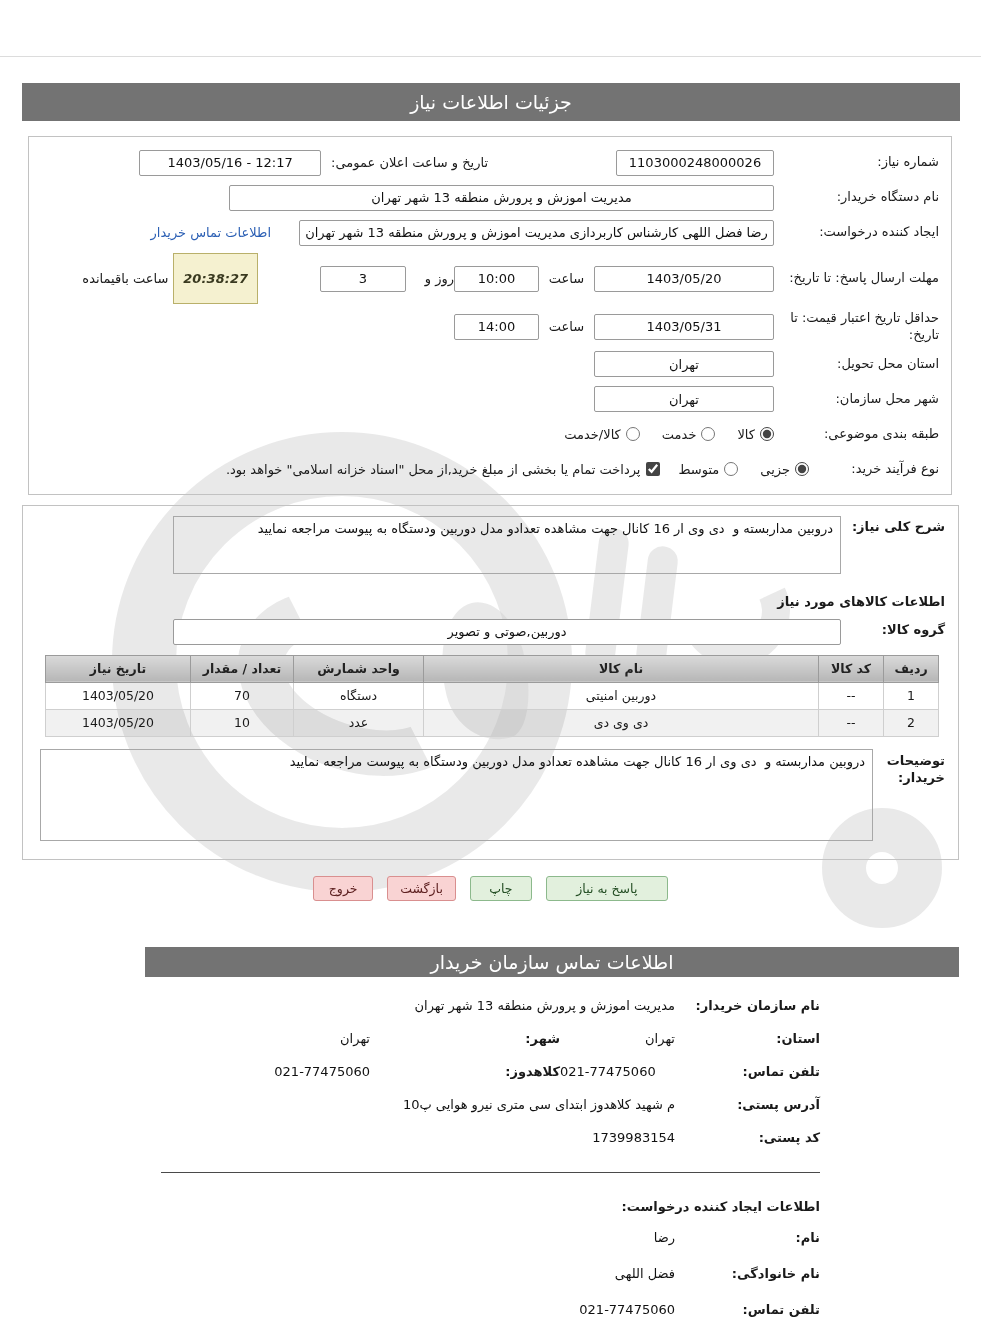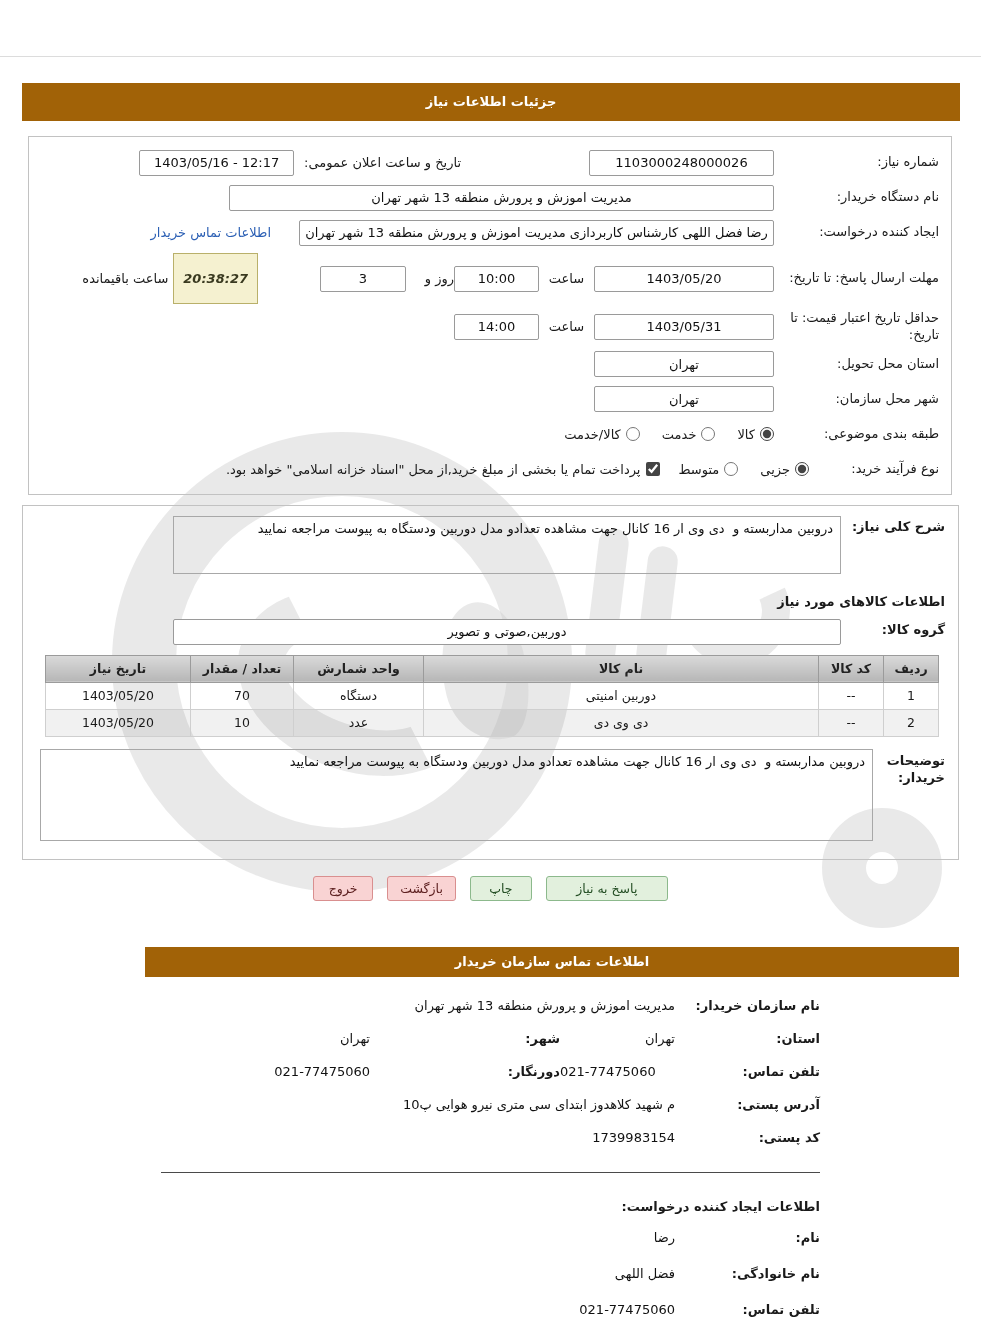--- a/index.html
+++ b/index.html
@@ -16,35 +16,35 @@
   .wm-ring1{left:112px;top:432px;width:460px;height:460px;border:64px solid #cfcfcf;border-radius:50%}
   .wm-glyph1{left:235px;top:592px;width:250px;height:180px;border:46px solid transparent;border-bottom-color:#cfcfcf;border-left-color:#cfcfcf;border-radius:50%;transform:rotate(18deg)}
   .wm-glyph2{left:442px;top:602px;width:85px;height:140px;background:#cfcfcf;border-radius:55% 45% 40% 60%/60% 42% 58% 40%;transform:rotate(-14deg)}
   .wm-stroke1{left:592px;top:528px;width:30px;height:140px;background:#cfcfcf;border-radius:15px;transform:rotate(7deg)}
   .wm-stroke2{left:642px;top:546px;width:30px;height:124px;background:#cfcfcf;border-radius:15px;transform:rotate(7deg)}
   .wm-hook{left:680px;top:556px;width:110px;height:110px;border:28px solid transparent;border-top-color:#cfcfcf;border-left-color:#cfcfcf;border-radius:50%;transform:rotate(200deg)}
   .wm-ring2{left:822px;top:808px;width:120px;height:120px;border:44px solid #cfcfcf;border-radius:50%}
   
   .content{position:relative;z-index:1}
   .top-strip{height:57px;border-bottom:1px solid #dcdcdc}
-  .bar{background:#a16207;color:#fff;font-weight:bold;text-align:center;font-size:13px}
+  .bar{background:#737373;color:#fff;font-weight:normal;text-align:center;font-size:19px}
   .bar1{margin:26px 21px 15px 22px;height:38px;line-height:38px}
   .bar2{margin:46px 22px 12px 145px;height:30px;line-height:30px}
   .box{border:1px solid #c2c2c2;background:transparent}
   .box1{margin:0 29px 10px 28px;padding:11px 12px 10px}
   .box2{margin:0 22px;padding:10px 13px 12px}
   
   .frow{display:flex;align-items:center;min-height:29px;margin-bottom:6px}
   .frow:last-child{margin-bottom:0}
   .flabel{flex:0 0 165px;padding-left:6px;line-height:1.3}
   .flabel.narrow{flex:0 0 130px}
   .albl{margin-right:128px;padding-left:10px}
   .inp{border:1px solid #9a9a9a;border-radius:2px;height:26px;background:#fff;font:inherit;font-size:13px;text-align:center;color:#111;padding:0 4px}
   .ltr{direction:ltr;unicode-bidi:isolate}
-  .w185{width:185px}.w190{width:155px}.w545{width:545px}.w475{width:475px}
+  .w185{width:158px}.w190{width:182px}.w545{width:545px}.w475{width:475px}
   .w180{width:180px}.w85{width:85px}.w86{width:86px}.w668{width:668px}
   .mini{flex:0 0 55px;text-align:center}
   .mini2{flex:0 0 48px;}
   .blue{color:#2b5fb4;cursor:pointer;margin-right:28px;text-decoration:none}
   .timer{background:#f5f1d0;border:1px solid #b9b06a;padding:17px 9px;font-weight:bold;font-style:italic;color:#3a3a20;margin-right:62px}
   .timer-lbl{margin-right:5px}
   .rgroup{display:flex;align-items:center;gap:22px}
   .ropt{display:flex;align-items:center;gap:5px}
   input[type=radio],input[type=checkbox]{width:14px;height:14px;margin:0;accent-color:#444}
   .chk{display:flex;align-items:center;gap:6px;margin-right:18px}
@@ -255,21 +255,21 @@
     </div>
     <div class="crow">
       <span class="clabel">استان:</span>
       <span class="cval cv115">تهران</span>
       <span class="clabel cl190">شهر:</span>
       <span class="cval">تهران</span>
     </div>
     <div class="crow">
       <span class="clabel">تلفن تماس:</span>
       <span class="cval cv115 ltr">021-77475060</span>
-      <span class="clabel cl190">دورنگار:</span>
+      <span class="clabel cl190">کلاهدوز:</span>
       <span class="cval ltr">021-77475060</span>
     </div>
     <div class="crow">
       <span class="clabel">آدرس پستی:</span>
       <span class="cval">م شهید کلاهدوز ابتدای سی متری نیرو هوایی پ10</span>
     </div>
     <div class="crow">
       <span class="clabel">کد پستی:</span>
       <span class="cval ltr">1739983154</span>
     </div>

